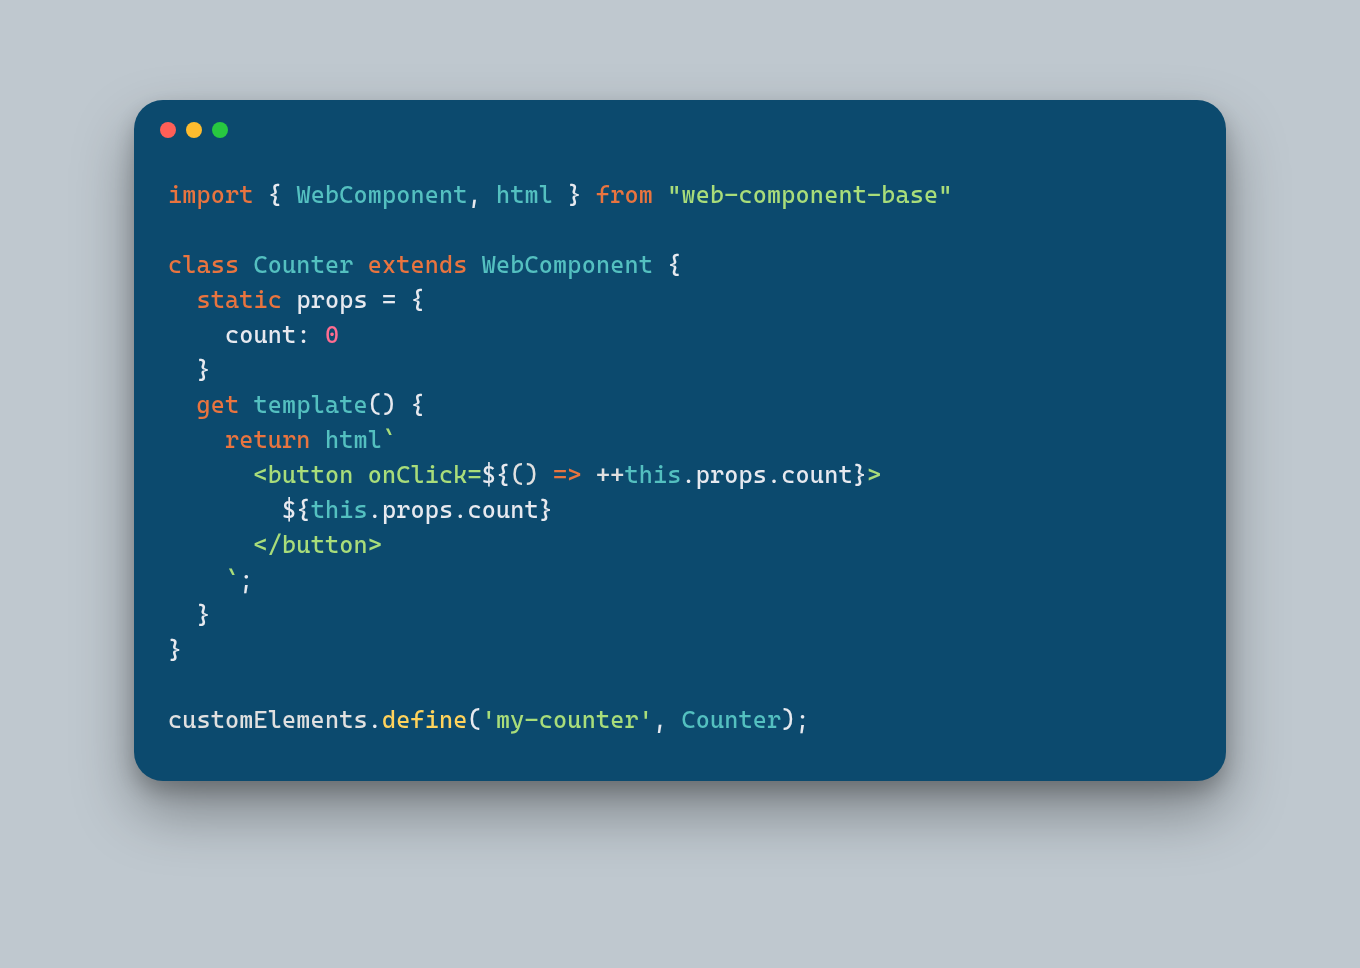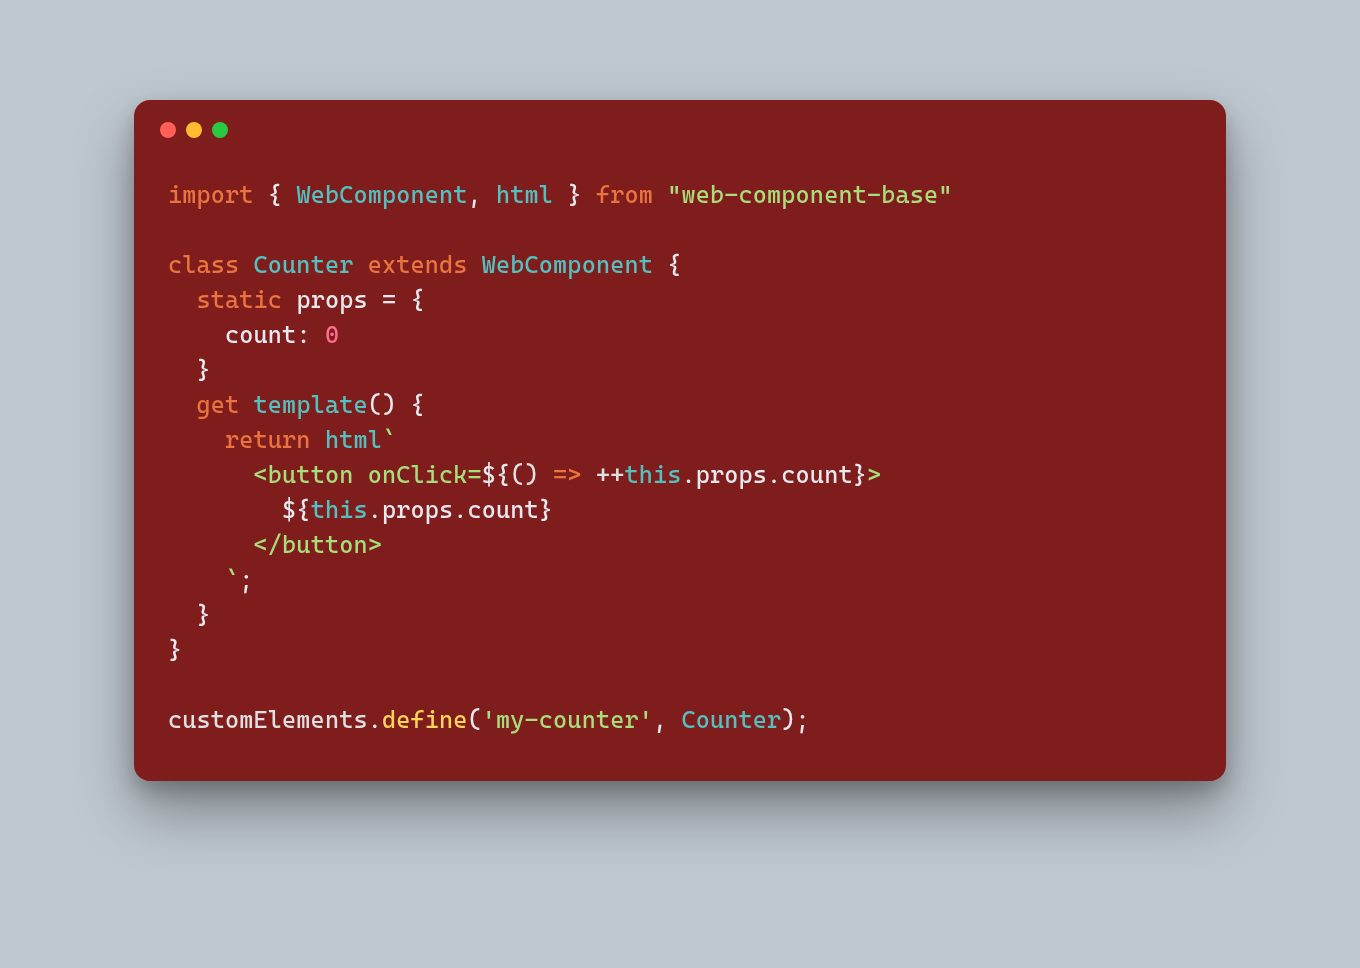--- a/index.html
+++ b/index.html
@@ -8,22 +8,22 @@
     height: 968px;
     background: #bfc8cf;
     display: flex;
     align-items: flex-start;
     justify-content: center;
     padding-top: 100px;
     font-family: ui-monospace, "SF Mono", "Menlo", "Monaco", "Cascadia Code", Consolas, monospace;
   }
   .window {
     width: 1092px;
-    background: #7f1d1d;
-    border-radius: 16px;
+    background: #0c4a6e;
+    border-radius: 29px;
     box-shadow: 0 30px 60px rgba(0,0,0,0.35), 0 10px 20px rgba(0,0,0,0.2);
     overflow: hidden;
   }
   .titlebar {
     display: flex;
     align-items: center;
     gap: 10px;
     padding: 22px 26px 10px 26px;
   }
   .dot {

